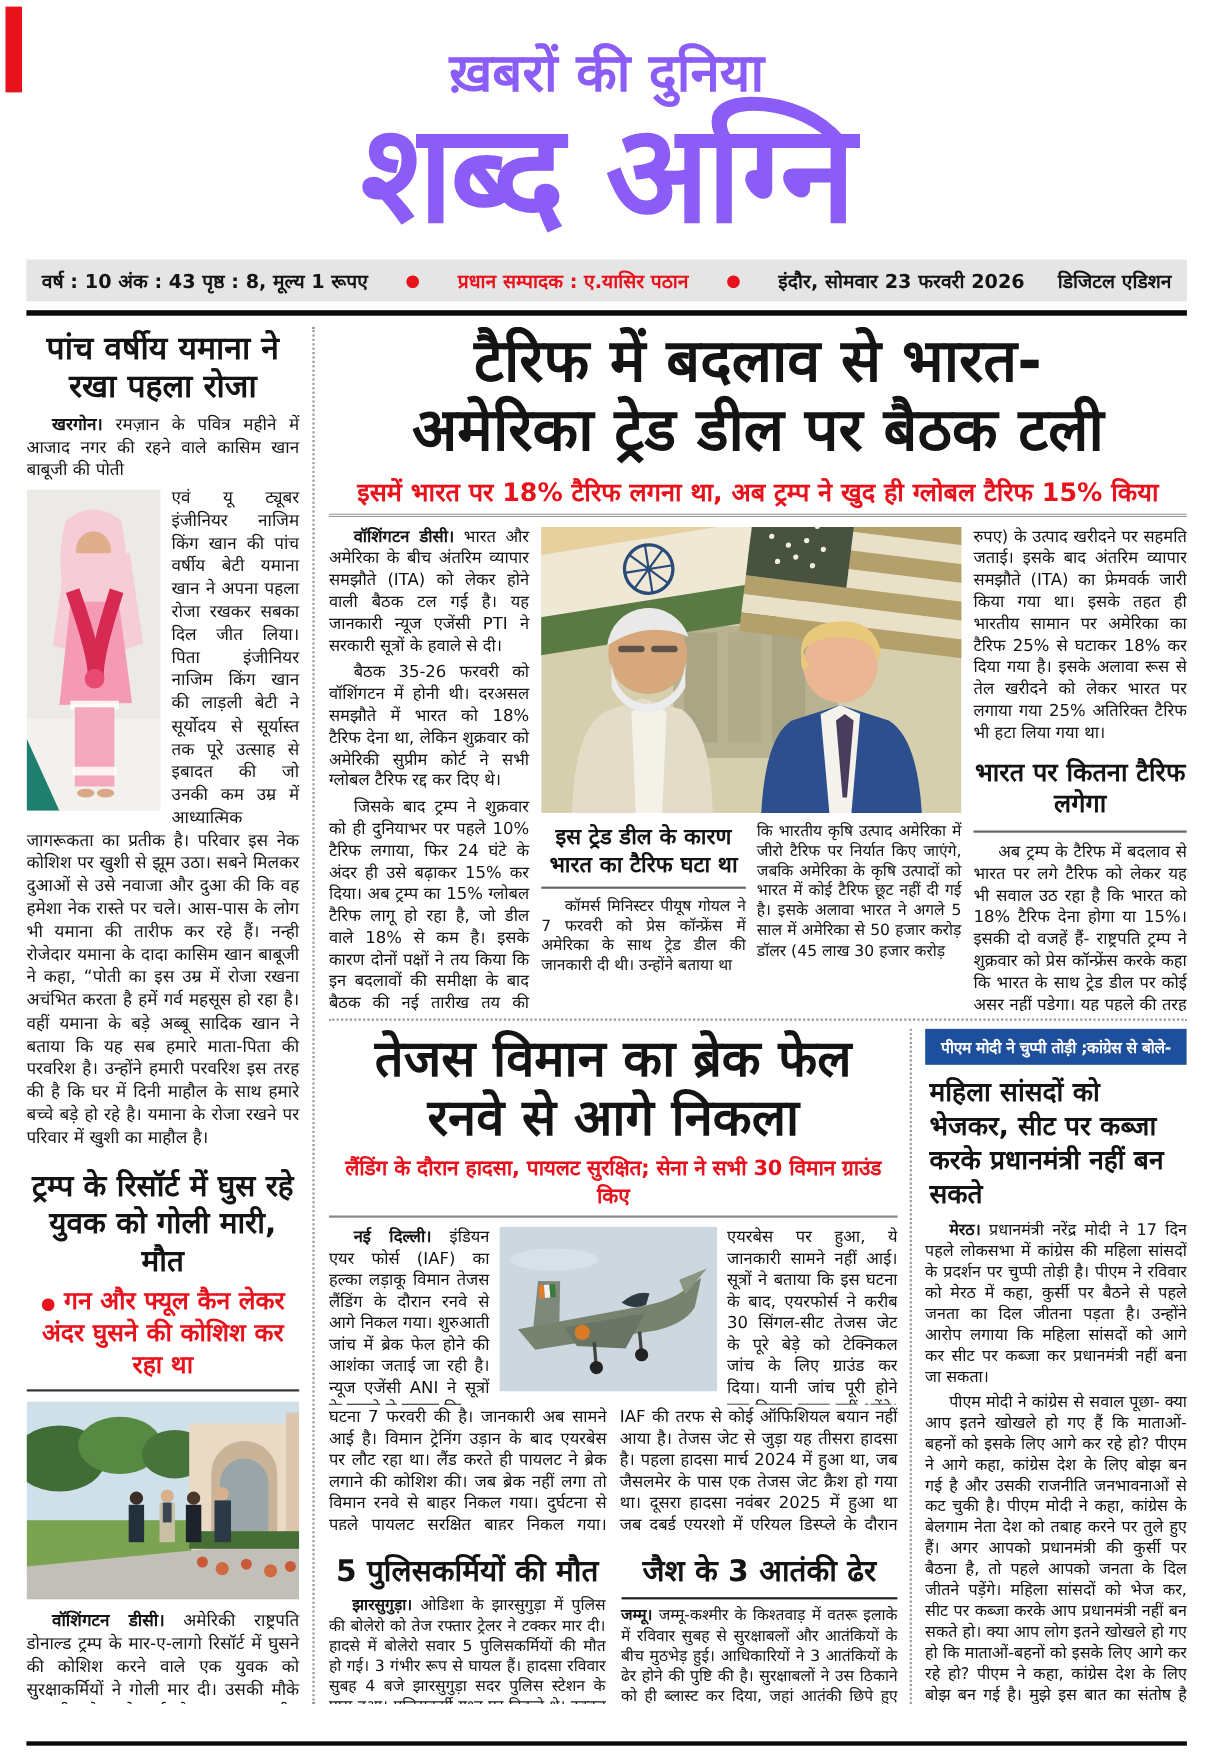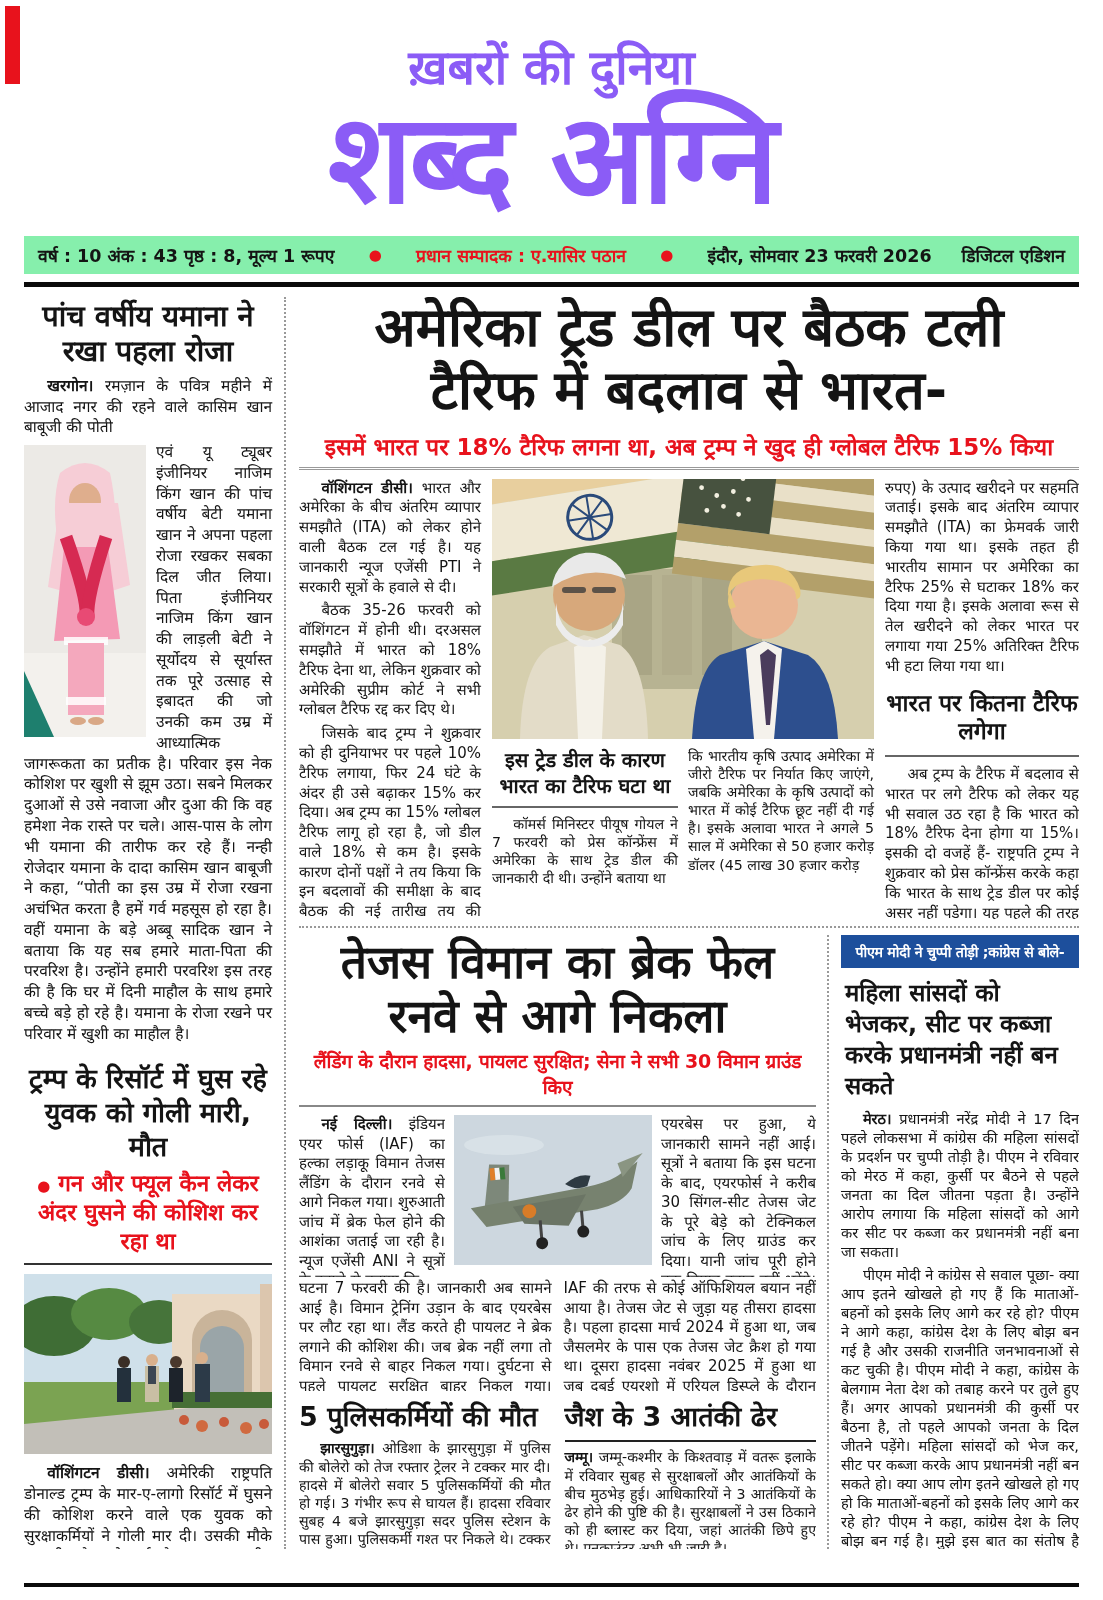--- a/index.html
+++ b/index.html
@@ -3,21 +3,21 @@
 <meta charset="utf-8">
 <style>
   html,body{margin:0;padding:0;background:#e8e8e8;}
   .page{position:relative;width:1103px;height:1600px;margin:0 auto;background:#fff;
         font-family:"DejaVu Sans",sans-serif;color:#141414;overflow:hidden;}
   .corner-bar{position:absolute;left:5px;top:6px;width:15px;height:78px;background:#e8121c;}
   
   .masthead{text-align:center;padding-top:42px;}
   .tagline{font-size:48px;font-weight:bold;color:#8b5cf6;line-height:1.08;}
   .paper-title{font-size:124px;font-weight:bold;color:#8b5cf6;line-height:1.02;margin-top:2px;letter-spacing:-3px;}
-  .infobar{margin:14px 24px 0;background:#86efac;display:flex;align-items:center;justify-content:space-between;
+  .infobar{margin:14px 24px 0;background:#e5e5e5;display:flex;align-items:center;justify-content:space-between;
            padding:7px 14px;font-size:17.5px;font-weight:bold;white-space:nowrap;}
   .infobar .red{color:#e8121c;}
   .dot{color:#e8121c;font-size:15px;}
   .rgroup{display:flex;gap:30px;}
   .toprule{margin:8px 24px 0;border-top:5px solid #0a0a0a;}
   
   .content{display:grid;grid-template-columns:262px 1fr;column-gap:13px;margin:10px 24px 0;height:1252px;overflow:hidden;}
   .leftcol{border-right:2px dotted #999;padding-right:12px;overflow:hidden;}
   .body-p{font-size:15.5px;line-height:1.34;text-align:justify;margin:0 0 4px;}
   .indent{text-indent:1.5em;}
@@ -51,21 +51,21 @@
              padding-bottom:5px;border-bottom:2px solid #888;letter-spacing:-0.2px;}
   .tejas-top{display:flex;gap:9px;margin-top:8px;height:162px;overflow:hidden;}
   .tejas-top .tcol{overflow:hidden;}
   .tejas-top .body-p{font-size:15px;line-height:1.3;}
   .t1{width:146px;flex:0 0 auto;}
   .t2{flex:1;}
   .tejas-img{width:198px;height:150px;flex:0 0 auto;}
   .tejas-bottom{display:grid;grid-template-columns:1fr 1fr;column-gap:12px;margin-top:2px;height:112px;overflow:hidden;}
   .tejas-bottom .body-p{font-size:15px;line-height:1.3;}
   .subrow{display:grid;grid-template-columns:1fr 1fr;column-gap:14px;margin-top:6px;overflow:hidden;}
-  .h-police,.h-jaish{font-size:27px;font-weight:bold;text-align:left;line-height:1.2;margin:4px 0 6px;}
+  .h-police,.h-jaish{font-size:27px;font-weight:bold;text-align:center;line-height:1.2;margin:16px 0 6px;}
   .h-jaish{border-bottom:2px solid #222;padding-bottom:7px;}
   .subrow .body-p{font-size:14.2px;line-height:1.28;}
   
   .pmcol{overflow:hidden;}
   .kicker{background:#1d4f9c;color:#fff;font-weight:bold;font-size:14.2px;text-align:center;
           padding:7px 3px;white-space:nowrap;overflow:hidden;letter-spacing:-0.3px;}
   .h-pm{font-size:24px;font-weight:bold;text-align:left;line-height:1.3;margin:10px 4px 8px;}
   .pmcol .body-p{font-size:14.6px;line-height:1.3;}
   .bottomrule{position:absolute;left:24px;right:24px;bottom:13px;border-top:4px solid #0a0a0a;}
 </style>
@@ -147,22 +147,22 @@
             <rect x="145" y="94" width="14" height="34" fill="#1d232b"></rect>
           <circle cx="178" cy="84" r="6" fill="#d9b08c"></circle>
             <rect x="171" y="90" width="15" height="38" fill="#2c3a48"></rect>
         </g>
       </svg>
       <p class="body-p indent"><b class="dl">वॉशिंगटन डीसी।</b> <span>अमेरिकी राष्ट्रपति डोनाल्ड ट्रम्प के मार-ए-लागो रिसॉर्ट में घुसने की कोशिश करने वाले एक युवक को सुरक्षाकर्मियों ने गोली मार दी। उसकी मौके पर ही मौत हो गई है। घटना स्थानीय समयानुसार रविवार आधी रात 1:30 बजे हुई। राष्ट्रपति की सुरक्षा करने वाली एजेंसी सीक्रेट सर्विस ने बताया कि युवक गैरकानूनी तरीके से सुरक्षित इलाके में घुसने की कोशिश कर रहा था। वह अपने साथ शॉटगन और फ्यूल कैन लेकर आया था। मारे गए युवक की उम्र 20 साल थी, वह नॉर्थ कैरोलीना का रहने वाला था। फिलहाल उसकी पहचान अभी सार्वजनिक नहीं की गई है। मामले की जांच जारी है। घटना के वक्त राष्ट्रपति ट्रम्प वॉशिंगटन डीसी में व्हाइट हाउस में मौजूद थे। आमतौर पर वह वीकेंड पर मार-ए-लागो में समय बिताते हैं।</span></p>
     </div>
 
     <div class="maincol">
       <div class="h-trade">
+        <div>टैरिफ में बदलाव से भारत-</div>
         <div>अमेरिका ट्रेड डील पर बैठक टली</div>
-        <div>टैरिफ में बदलाव से भारत-</div>
       </div>
       <div class="trade-sub">इसमें भारत पर 18% टैरिफ लगना था, अब ट्रम्प ने खुद ही ग्लोबल टैरिफ 15% किया</div>
 
       <div class="trade-cols">
         <div>
           <p class="body-p indent"><b class="dl">वॉशिंगटन डीसी।</b> <span>भारत और अमेरिका के बीच अंतरिम व्यापार समझौते (ITA) को लेकर होने वाली बैठक टल गई है। यह जानकारी न्यूज एजेंसी PTI ने सरकारी सूत्रों के हवाले से दी।</span></p>
           <p class="body-p indent">बैठक 35-26 फरवरी को वॉशिंगटन में होनी थी। दरअसल समझौते में भारत को 18% टैरिफ देना था, लेकिन शुक्रवार को अमेरिकी सुप्रीम कोर्ट ने सभी ग्लोबल टैरिफ रद्द कर दिए थे।</p>
           <p class="body-p indent">जिसके बाद ट्रम्प ने शुक्रवार को ही दुनियाभर पर पहले 10% टैरिफ लगाया, फिर 24 घंटे के अंदर ही उसे बढ़ाकर 15% कर दिया। अब ट्रम्प का 15% ग्लोबल टैरिफ लागू हो रहा है, जो डील वाले 18% से कम है। इसके कारण दोनों पक्षों ने तय किया कि इन बदलावों की समीक्षा के बाद बैठक की नई तारीख तय की जाएगी। बैठक के टलने से अब इस ट्रेड डील में देरी हो सकती है।</p>
         </div>
         <div>

